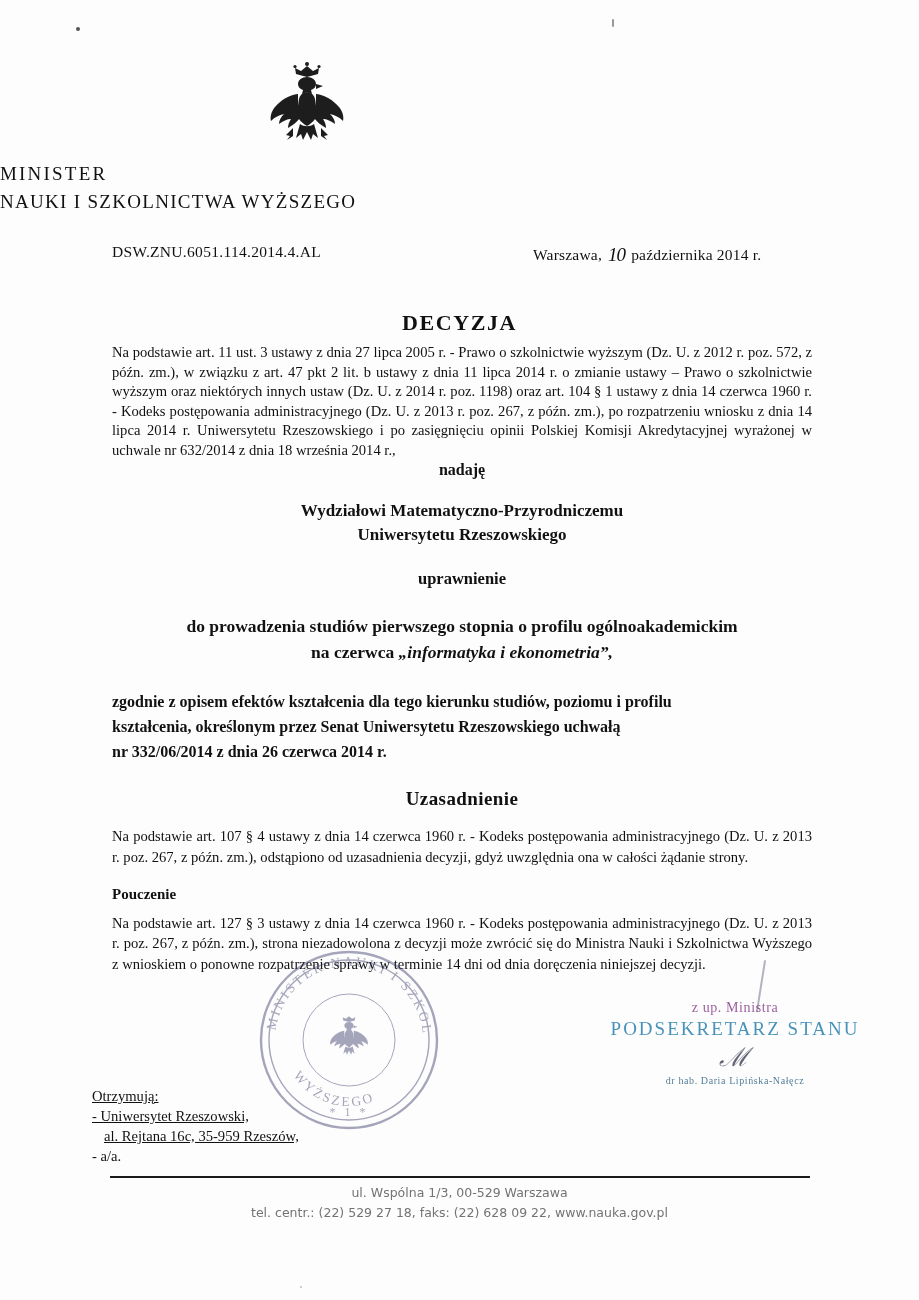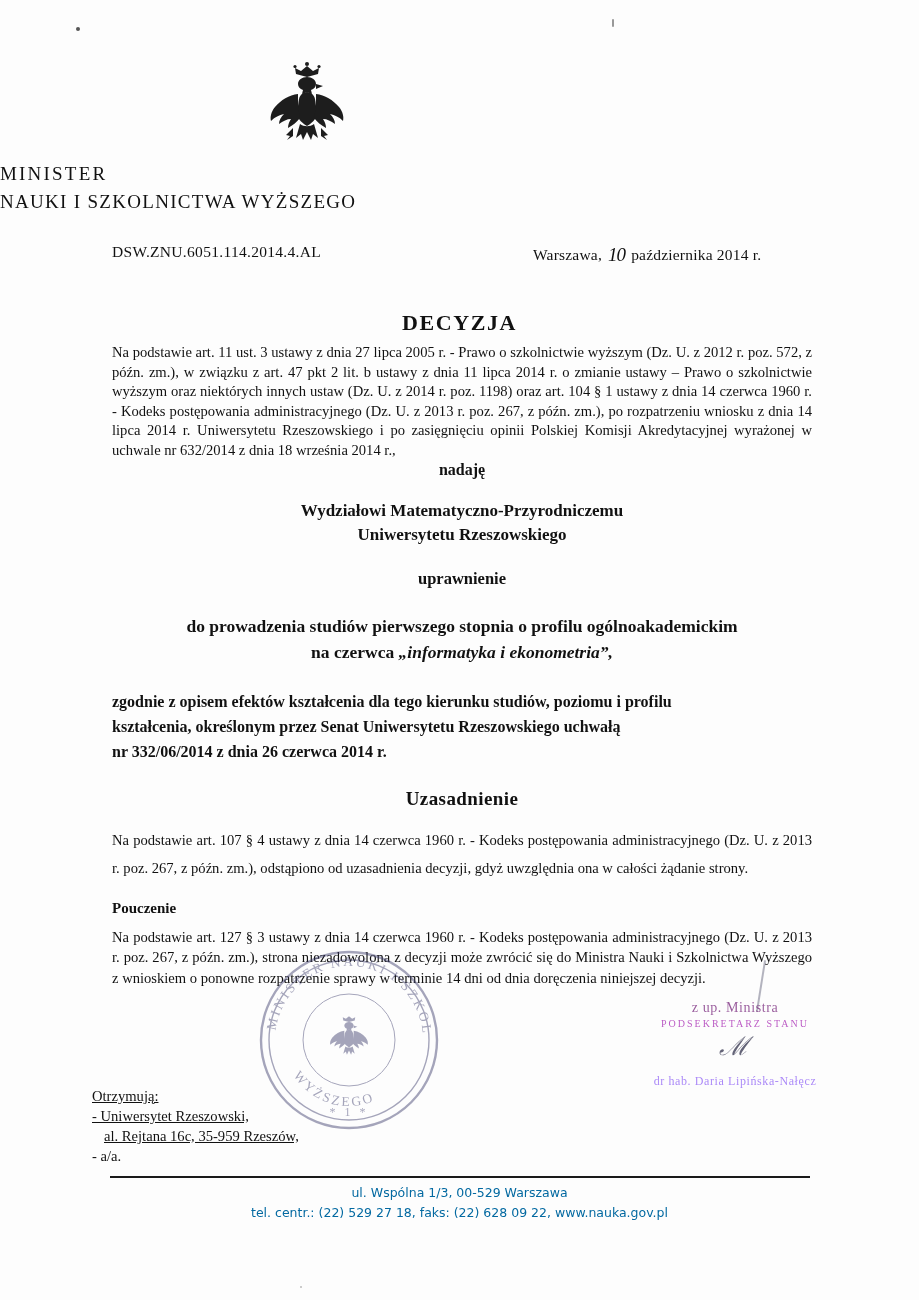--- a/index.html
+++ b/index.html
@@ -150,21 +150,21 @@
   .uzasadnienie {
     margin-top: 24px;
     text-align: center;
     font-size: 19px;
     font-weight: bold;
     letter-spacing: 0.4px;
   }
   .just-para {
     margin-top: 16px;
     font-size: 14.6px;
-    line-height: 28px;
+    line-height: 21px;
     text-align: justify;
   }
   .pouczenie-h {
     margin-top: 18px;
     font-size: 15px;
     font-weight: bold;
   }
   .pouczenie-p {
     margin-top: 10px;
     font-size: 14.6px;
@@ -191,38 +191,38 @@
     width: 270px;
     text-align: center;
     opacity: 0.72;
   }
   .sig-upline {
     font-size: 14px;
     letter-spacing: 0.6px;
     color: #701a75;
   }
   .sig-role {
-    font-size: 10px;
+    font-size: 19px;
     letter-spacing: 2px;
-    color: #a21caf;
+    color: #0369a1;
     margin-top: 2px;
   }
   .sig-scribble {
     font-family: "Liberation Serif", serif;
     font-style: italic;
     font-size: 26px;
     color: #2a2a45;
     margin-top: -2px;
     letter-spacing: 2px;
   }
   .sig-name {
-    font-size: 12px;
-    color: #8b5cf6;
+    font-size: 10px;
+    color: #0c4a6e;
     letter-spacing: 0.6px;
-    margin-top: 11px;
+    margin-top: 1px;
     filter: blur(0.4px);
   }
   .sig-stroke {
     position: absolute;
     left: 760px;
     top: 960px;
     width: 2px;
     height: 52px;
     background: #6a6a80;
     transform: rotate(9deg);
@@ -254,21 +254,21 @@
   }
   .footer {
     position: absolute;
     left: 0;
     top: 1183px;
     width: 919px;
     text-align: center;
     font-family: "DejaVu Sans", sans-serif;
     font-size: 12.5px;
     line-height: 20px;
-    color: #0369a1;
+    color: #737373;
   }
 </style>
 </head>
 <body>
 
 <div class="page">
 
   <div class="speck s1"></div>
   <div class="speck s2"></div>
   <div class="speck s3"></div>

